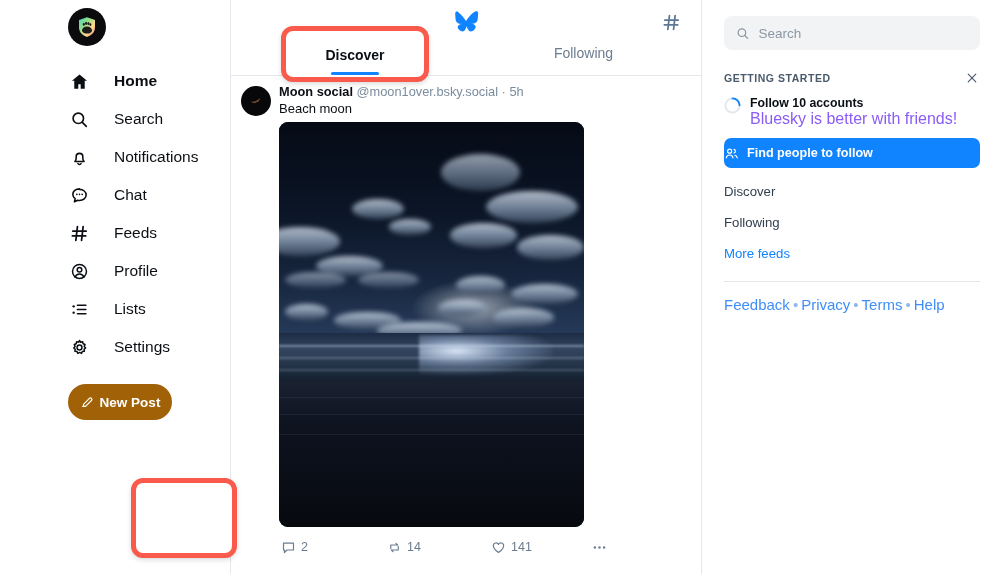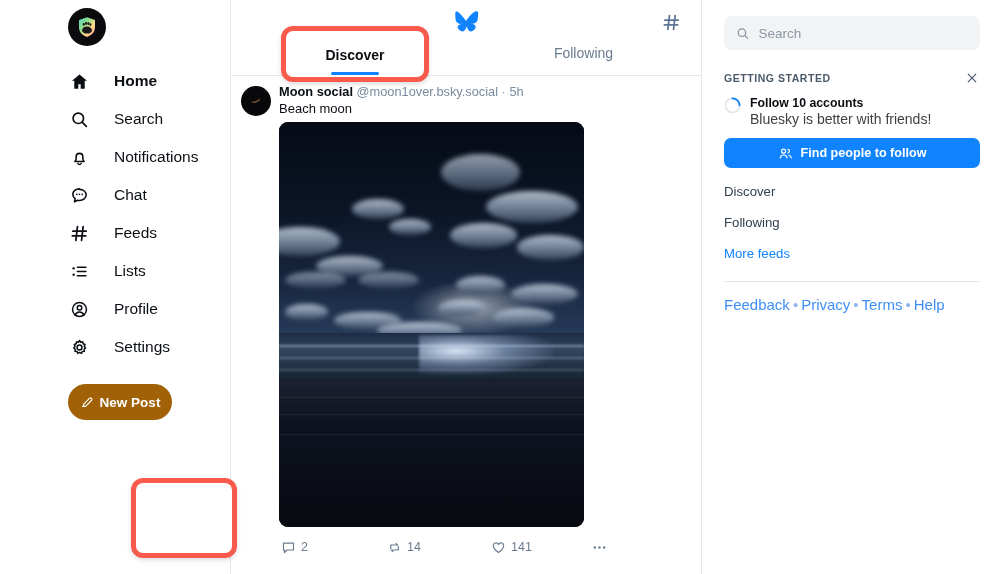--- a/index.html
+++ b/index.html
@@ -212,28 +212,28 @@
   }
   .gs-title {
     font-size: 10.5px; font-weight: 700; letter-spacing: 0.55px;
     color: #4a5a6b;
   }
   .gs-close { cursor: pointer; width: 16px; height: 16px; display:flex; align-items:center; justify-content:center;}
 
   .gs-task { display: flex; gap: 9px; margin-top: 10px; align-items: flex-start; }
   .ring { width: 17px; height: 17px; flex: 0 0 17px; margin-top: 1px; }
   .gs-task-title { font-size: 12.3px; font-weight: 700; color: #0b0f14; line-height: 15px; }
-  .gs-task-sub { font-size: 14px; color: #404040; line-height: 16px; text-align: center; }
+  .gs-task-sub { font-size: 16px; color: #8b5cf6; line-height: 16px; text-align: center; }
 
   .find-btn {
     margin-top: 11px;
     width: 100%; height: 30px;
     background: #1083fe; border: none; border-radius: 7px;
     color: #fff; font-size: 12.6px; font-weight: 700;
-    display: flex; align-items: center; justify-content: center; gap: 8px;
+    display: flex; align-items: center; gap: 8px;
     cursor: pointer; font-family: "Liberation Sans", sans-serif;
   }
 
   .feedlink {
     font-size: 13.2px; color: #32404e;
     margin-top: 16px; cursor: pointer;
   }
   .feedlink.accent { color: #1083fe; }
 
   .divider { height: 1px; background: #e4e8ed; margin-top: 20px; }
@@ -360,40 +360,40 @@
             <line x1="16.6" y1="3.4" x2="14.6" y2="20.6"></line>
             <line x1="3.6" y1="9" x2="20.4" y2="9"></line>
             <line x1="3" y1="15" x2="19.8" y2="15"></line>
           </svg>
       </span>
       <span class="nav-label">Feeds</span>
     </div>
 
     <div class="nav-item">
       <span class="nav-ico">
+        <svg width="19" height="19" viewBox="0 0 24 24" fill="none" stroke="#0b0f14" stroke-width="1.9">
+            <circle cx="12" cy="12" r="8.8"></circle>
+            <circle cx="12" cy="9.8" r="2.9"></circle>
+            <path d="M6.4 19.2c1-2.6 3-4 5.6-4s4.6 1.4 5.6 4" stroke-linecap="round"></path>
+          </svg>
+      </span>
+      <span class="nav-label">Profile</span>
+    </div>
+
+    <div class="nav-item">
+      <span class="nav-ico">
         <svg width="19" height="19" viewBox="0 0 24 24" fill="none" stroke="#0b0f14" stroke-width="2.1" stroke-linecap="round">
             <circle cx="4.6" cy="8" r="1.5" fill="#0b0f14" stroke="none"></circle>
             <circle cx="4.6" cy="16" r="1.5" fill="#0b0f14" stroke="none"></circle>
             <line x1="9.4" y1="6.6" x2="20" y2="6.6"></line>
             <line x1="9.4" y1="12" x2="20" y2="12"></line>
             <line x1="9.4" y1="17.4" x2="20" y2="17.4"></line>
           </svg>
       </span>
       <span class="nav-label">Lists</span>
-    </div>
-
-    <div class="nav-item">
-      <span class="nav-ico">
-        <svg width="19" height="19" viewBox="0 0 24 24" fill="none" stroke="#0b0f14" stroke-width="1.9">
-            <circle cx="12" cy="12" r="8.8"></circle>
-            <circle cx="12" cy="9.8" r="2.9"></circle>
-            <path d="M6.4 19.2c1-2.6 3-4 5.6-4s4.6 1.4 5.6 4" stroke-linecap="round"></path>
-          </svg>
-      </span>
-      <span class="nav-label">Profile</span>
     </div>
 
     <div class="nav-item">
       <span class="nav-ico">
         <svg width="19" height="19" viewBox="0 0 24 24" fill="none" stroke="#0b0f14" stroke-width="1.9">
             <path d="M12 3.2l1.5 2.1 2.5-.6.6 2.5 2.4 1-1 2.4 1.7 1.9-1.9 1.7.4 2.6-2.6.3-1.1 2.3-2.3-1.2-2.3 1.2-1.1-2.3-2.6-.3.4-2.6-1.9-1.7 1.7-1.9-1-2.4 2.4-1 .6-2.5 2.5.6Z" stroke-linejoin="round"></path>
             <circle cx="12" cy="12" r="3.1"></circle>
           </svg>
       </span>
       <span class="nav-label">Settings</span>

